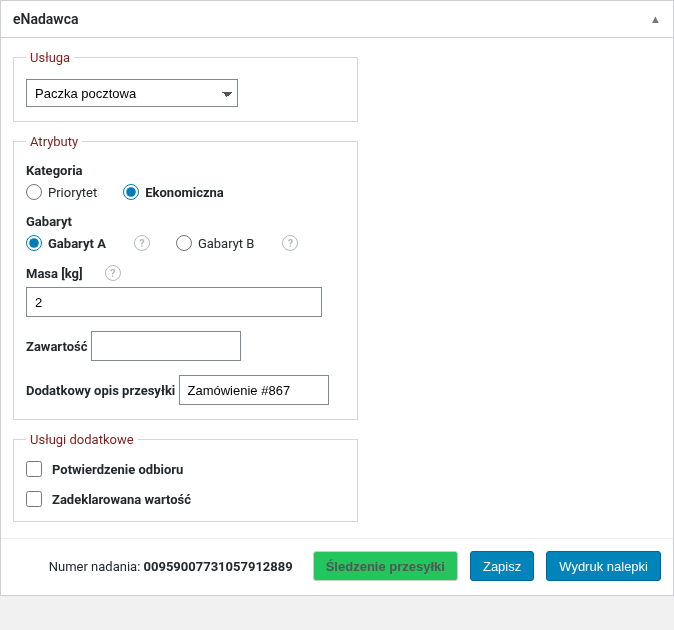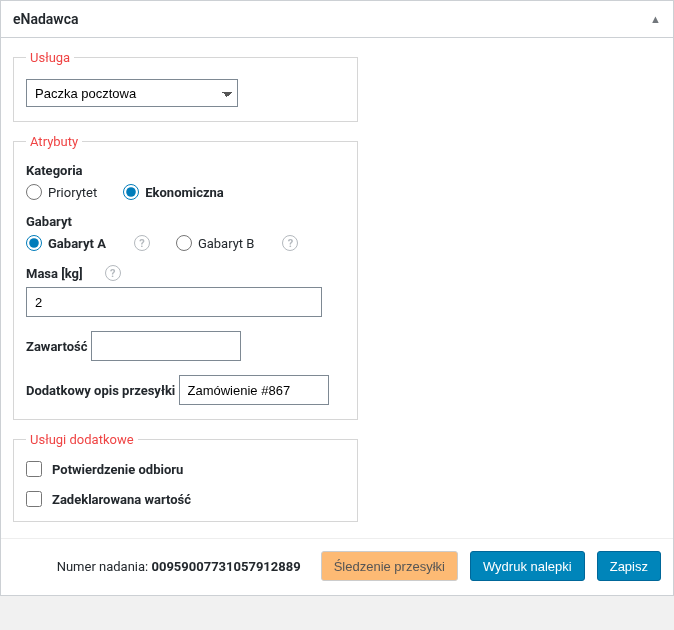--- a/index.html
+++ b/index.html
@@ -3,40 +3,40 @@
 <meta charset="utf-8">
 <style>
   * { box-sizing: border-box; margin: 0; padding: 0; }
   body { font-family: -apple-system, BlinkMacSystemFont, "Segoe UI", Roboto, Arial, sans-serif; font-size: 13px; color: #23282d; background: #f1f1f1; padding: 0; }
   .panel { width: 674px; background: #fff; border: 1px solid #ccd0d4; box-shadow: 0 1px 1px rgba(0,0,0,.04); }
   .panel-header { display: flex; justify-content: space-between; align-items: center; padding: 10px 12px; border-bottom: 1px solid #ccd0d4; }
   .panel-header h2 { font-size: 14px; font-weight: 600; color: #23282d; }
   .panel-header .toggle { color: #72777c; font-size: 11px; cursor: pointer; user-select: none; }
   .panel-body { padding: 12px 12px 4px 12px; }
   fieldset.box { border: 1px solid #d6d6d6; margin-bottom: 12px; padding: 14px 12px 14px 12px; position: relative; width: 345px; }
-  fieldset.box legend { font-size: 13px; color: #ef4444; padding: 0 4px; }
+  fieldset.box legend { font-size: 13px; color: #7f1d1d; padding: 0 4px; }
   .group-label { font-weight: 700; font-size: 13px; color: #23282d; margin-bottom: 6px; display: block; }
   .radio-row { display: flex; align-items: flex-end; gap: 26px; margin-bottom: 14px; flex-wrap: wrap; }
   .radio-item { display: inline-flex; align-items: center; gap: 6px; }
   input[type="radio"] { width: 16px; height: 16px; accent-color: #007cba; }
   .radio-label { font-size: 13px; color: #23282d; }
   .radio-item.selected .radio-label { font-weight: 700; }
   .help { display: inline-flex; align-items: center; justify-content: center; width: 16px; height: 16px; border: 1px solid #b4b9be; border-radius: 50%; color: #b4b9be; font-size: 11px; font-weight: 700; margin-left: 2px; cursor: help; }
   select.wide { width: 212px; height: 28px; border: 1px solid #7e8993; background: #fff; padding: 0 24px 0 8px; font-size: 13px; cursor: pointer; appearance: none; -webkit-appearance: none; background-image: linear-gradient(45deg, transparent 50%, #555 50%), linear-gradient(135deg, #555 50%, transparent 50%); background-position: right 10px top 12px, right 5px top 12px; background-size: 5px 5px, 5px 5px; background-repeat: no-repeat; }
   input.text { width: 296px; height: 30px; border: 1px solid #7e8993; padding: 0 8px; font-size: 13px; background: #fff; }
   input.text.sm { width: 150px; }
   .field-block { margin-bottom: 14px; }
   .check-row { display: flex; align-items: center; gap: 10px; margin-bottom: 14px; }
   input[type="checkbox"] { width: 16px; height: 16px; border: 1px solid #7e8993; cursor: pointer; }
   .check-label { font-size: 13px; font-weight: 700; color: #23282d; }
   .footer { border-top: 1px solid #eee; padding: 12px 12px 14px 12px; display: flex; align-items: center; justify-content: flex-end; gap: 12px; }
   .track-text { font-size: 13px; color: #23282d; margin-right: 8px; }
   .track-text .num { font-weight: 700; }
   .btn { height: 30px; padding: 0 12px; border-radius: 3px; border: 1px solid; font-size: 13px; cursor: pointer; }
-  .btn-default { background: #fdba74; border-color: #cccccc; color: #555; }
+  .btn-default { background: #22c55e; border-color: #cccccc; color: #555; font-weight: bold; }
   .btn-primary { background: #0085ba; border-color: #006799; color: #fff; }
   .field-block .group-label { display: inline-flex; align-items: center; gap: 20px; }
 </style>
 </head>
 <body>
 
 <div class="panel">
   <div class="panel-header">
     <h2>eNadawca</h2>
     <span class="toggle">▲</span>
@@ -111,16 +111,16 @@
       </div>
     </fieldset>
 
   </div>
 
   <div class="footer">
     <span class="track-text">
       <span>Numer nadania: </span><span class="num">00959007731057912889</span>
     </span>
     <button class="btn btn-default">Śledzenie przesyłki</button>
+    <button class="btn btn-primary">Zapisz</button>
     <button class="btn btn-primary">Wydruk nalepki</button>
-    <button class="btn btn-primary">Zapisz</button>
   </div>
 </div>
 
 </body></html>

